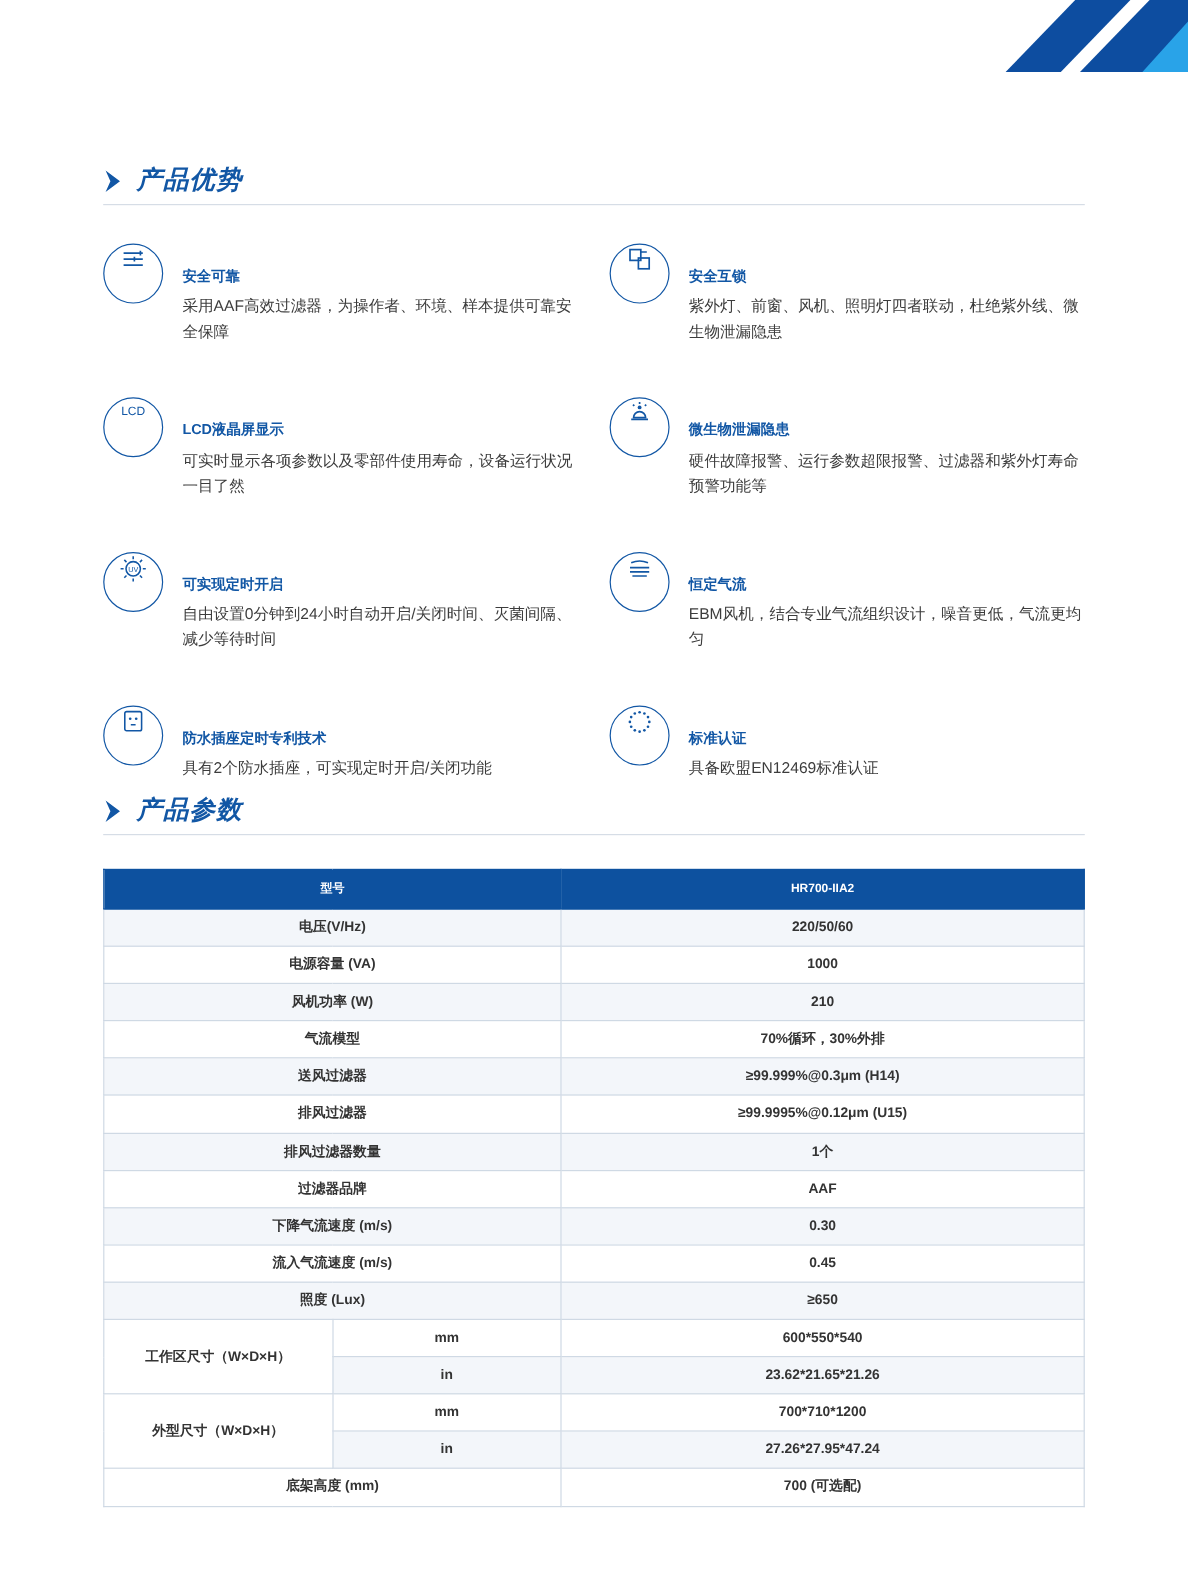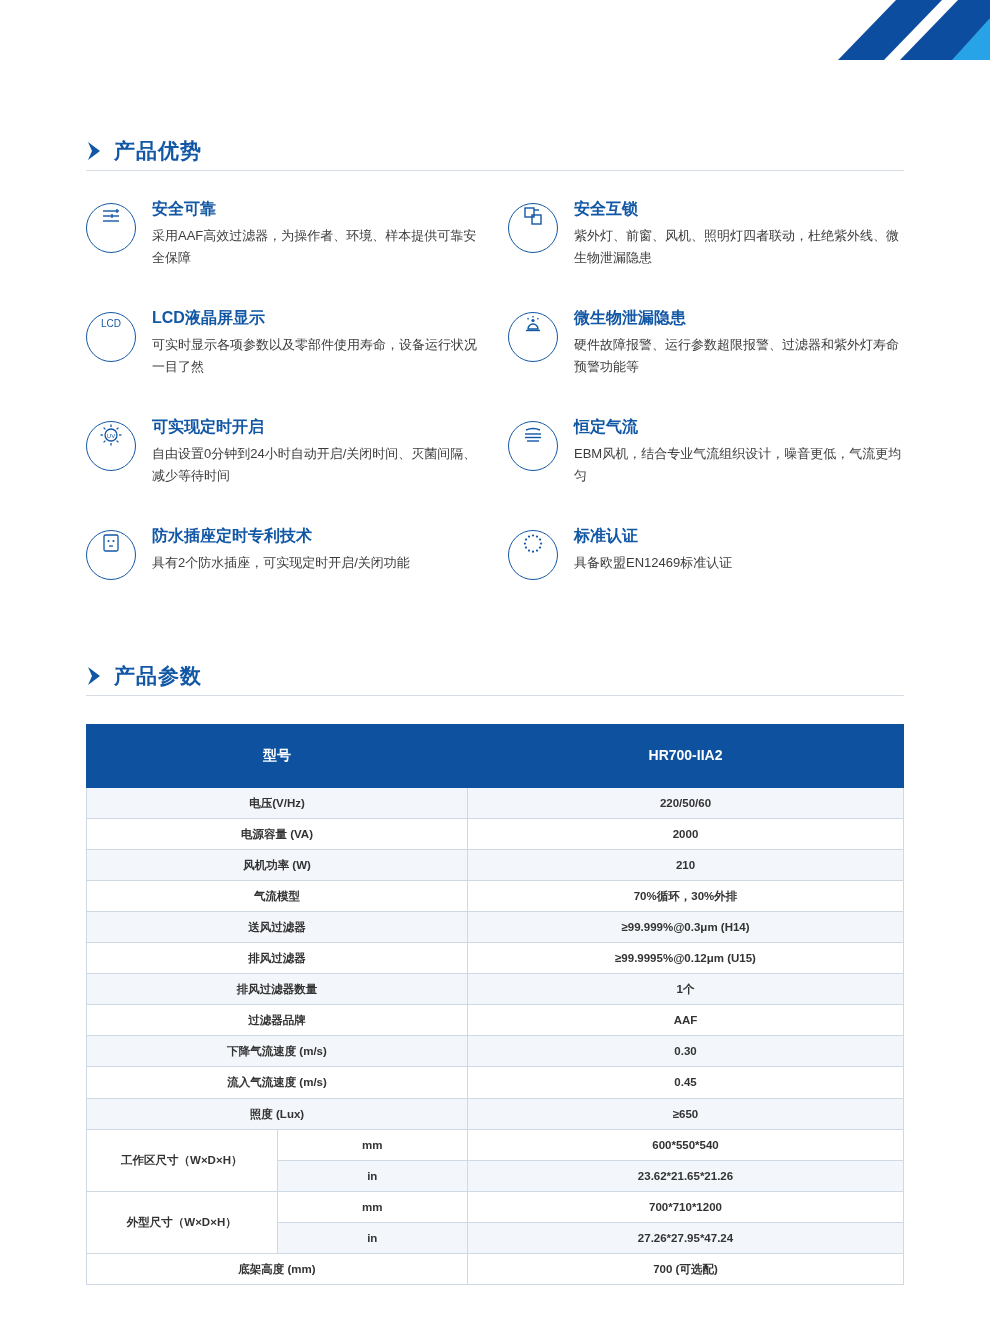--- a/index.html
+++ b/index.html
@@ -33,20 +33,21 @@
     width: 818px;
   }
   .sec-advantages { top: 140px; }
   .sec-params { top: 665px; }
 
   .sec-head {
     display: flex;
     align-items: center;
     border-bottom: 1px solid #d6dde6;
     padding-bottom: 9px;
+    font-style: italic;
   }
   .sec-arrow {
     width: 18px;
     height: 20px;
     margin-right: 10px;
     flex: 0 0 auto;
     display: block;
   }
   .sec-title {
     font-size: 21px;
@@ -79,25 +80,26 @@
     display: flex;
     align-items: flex-start;
     justify-content: center;
     color: #1257a5;
   }
   .adv-text {
     flex: 1 1 auto;
     min-width: 0;
   }
   .adv-title {
-    font-size: 16px;
+    font-size: 12px;
     font-weight: bold;
     color: #1257a5;
     margin-bottom: 7px;
     line-height: 1.2;
+    margin-top: 24px;
   }
   .adv-desc {
     font-size: 13px;
     color: #3c3c3c;
     line-height: 1.65;
   }
 
   
   .param-table {
     margin-top: 28px;
@@ -111,23 +113,23 @@
   .param-table td {
     border: 1px solid #cfd9e4;
     text-align: center;
     padding: 7px 4px;
     line-height: 1.4;
     font-weight: bold;
   }
   .param-table thead th {
     background: #0d519f;
     color: #ffffff;
-    font-size: 14px;
+    font-size: 10px;
     font-weight: bold;
-    padding: 21px 4px;
+    padding: 9px 4px;
     border-color: #0d519f;
   }
   .param-table tbody tr:nth-child(odd) td {
     background: #f3f6fa;
   }
   .param-table tbody tr:nth-child(even) td {
     background: #ffffff;
   }
   .cell-label { width: 372px; }
   .cell-unit { width: 76px; }
@@ -306,21 +308,21 @@
         <th>HR700-IIA2</th>
       </tr>
     </thead>
     <tbody>
       <tr>
         <td colspan="2" class="cell-label">电压(V/Hz)</td>
         <td>220/50/60</td>
       </tr>
       <tr>
         <td colspan="2" class="cell-label">电源容量 (VA)</td>
-        <td>2000</td>
+        <td>1000</td>
       </tr>
       <tr>
         <td colspan="2" class="cell-label">风机功率 (W)</td>
         <td>210</td>
       </tr>
       <tr>
         <td colspan="2" class="cell-label">气流模型</td>
         <td>70%循环，30%外排</td>
       </tr>
       <tr>

